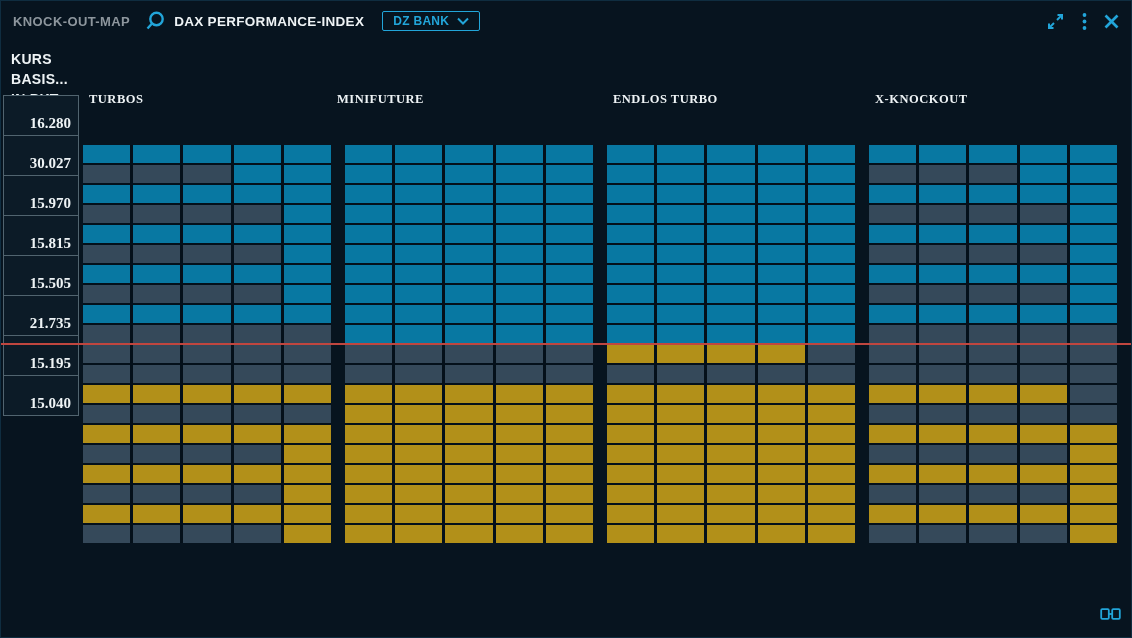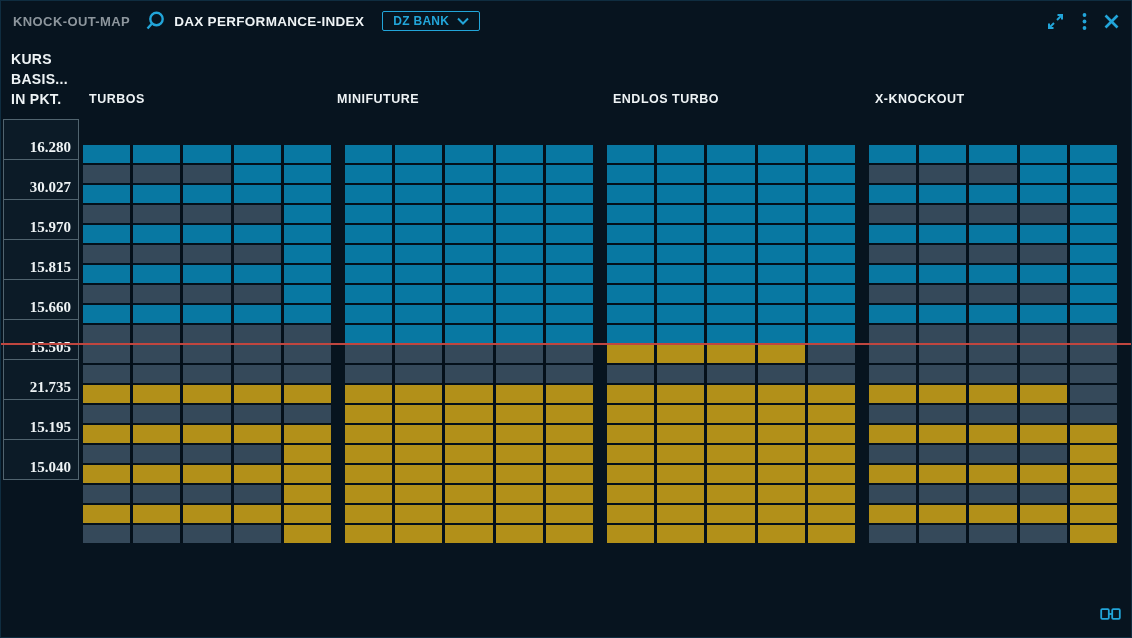--- a/index.html
+++ b/index.html
@@ -38,24 +38,24 @@
     color:var(--accent);font-size:12px;font-weight:bold;letter-spacing:.3px;
     font-family:"Liberation Sans",sans-serif;cursor:pointer;
   }
   .topbar-right{margin-left:auto;display:flex;align-items:center;gap:17px;color:var(--accent);}
   .tb-icon{display:flex;align-items:center;cursor:pointer;}
   
   .axis-header{position:absolute;left:10px;top:48px;color:var(--white);
     font-size:14px;font-weight:bold;line-height:20px;letter-spacing:.3px;}
   
   .group-header{position:absolute;top:91px;color:var(--white);
-    font-size:12.5px;font-weight:bold;letter-spacing:.5px;}
+    font-size:12.5px;font-weight:bold;letter-spacing:.5px;font-family:Liberation Serif, serif;}
   
   .axis-col{
-    position:absolute;left:2px;top:118px;width:76px;
+    position:absolute;left:2px;top:94px;width:76px;
     border:1px solid var(--axis-border);border-bottom:none;
   }
   .axis-cell{
     height:40px;background:var(--axis-bg);
     border-bottom:1px solid var(--axis-border);
     display:flex;align-items:flex-end;justify-content:flex-end;
     padding:0 7px 3px 0;
     color:var(--white);font-family:"Liberation Serif",serif;
     font-size:15px;font-weight:bold;
   }
@@ -134,21 +134,20 @@
       <div class="group-header" style="left: 336px;">MINIFUTURE</div>
       <div class="group-header" style="left: 612px;">ENDLOS TURBO</div>
       <div class="group-header" style="left: 874px;">X-KNOCKOUT</div>
     </div>
 
   <div class="axis-col" id="axis-col">
       <div class="axis-cell">16.280</div>
       <div class="axis-cell">30.027</div>
       <div class="axis-cell">15.970</div>
       <div class="axis-cell">15.815</div>
-      <div class="axis-cell">15.660</div>
       <div class="axis-cell">15.505</div>
       <div class="axis-cell">21.735</div>
       <div class="axis-cell">15.195</div>
       <div class="axis-cell">15.040</div>
     </div>
 
   <div id="grids">
       <div class="grid" style="left: 82px;">
         <div class="cell cell-call"></div>
         <div class="cell cell-call"></div>

